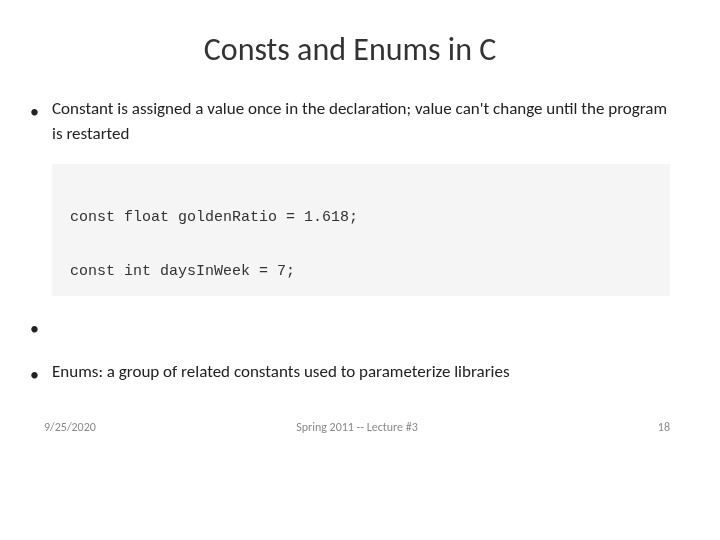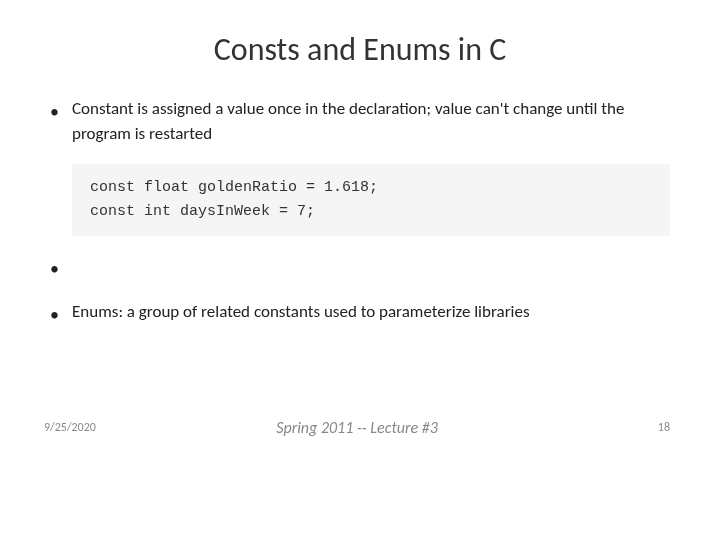--- a/index.html
+++ b/index.html
@@ -14,21 +14,21 @@
       background: #ffffff;
       font-family: 'Calibri', 'Segoe UI', Arial, sans-serif;
       overflow: hidden;
     }
 
     .slide {
       width: 720px;
       height: 448px;
       background: #ffffff;
       position: relative;
-      padding: 30px 50px 20px 50px;
+      padding: 30px 50px 20px 30px;
     }
 
     .slide-title {
       font-size: 32px;
       font-weight: normal;
       color: #333333;
       text-align: center;
       margin-bottom: 28px;
       font-family: 'Calibri', Arial, sans-serif;
     }
@@ -66,41 +66,41 @@
       border: none;
       padding: 12px 18px;
       margin: 4px 0 18px 22px;
       line-height: 1.6;
       display: block;
     }
 
     .code-line {
       display: block;
       white-space: pre;
+      margin-top: 30px;
     }
 
     .footer {
       position: absolute;
       bottom: 14px;
       left: 44px;
       right: 50px;
       display: flex;
       justify-content: space-between;
       align-items: center;
       font-size: 12px;
       color: #888888;
     }
 
     .footer-center {
       position: absolute;
       left: 50%;
       transform: translateX(-50%);
-      font-size: 16px;
+      font-size: 12px;
       color: #888888;
-      font-style: italic;
     }
   </style>
 </head>
 <body>
 
 <div class="slide">
 
   <h1 class="slide-title">Consts and Enums in C</h1>
 
   <ul class="bullet-list">

